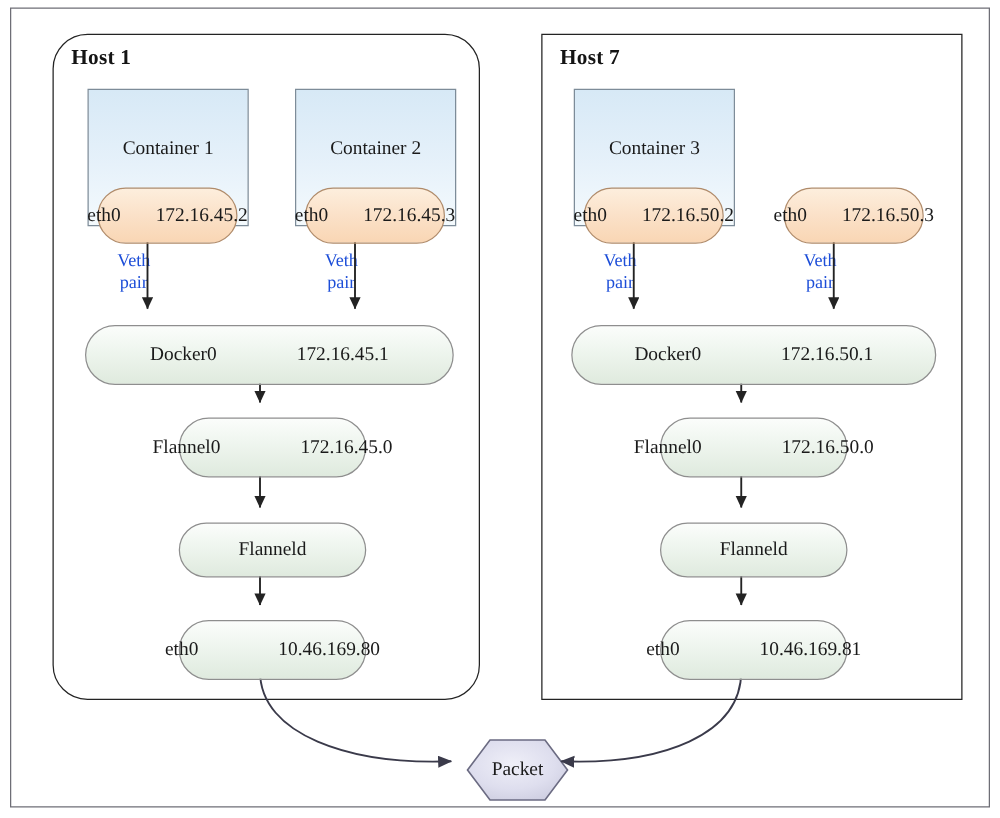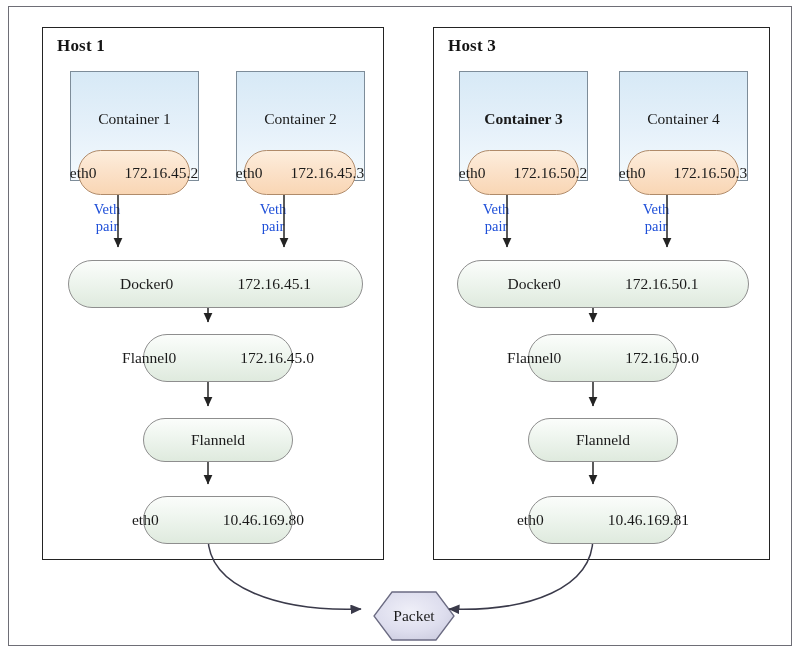--- a/index.html
+++ b/index.html
@@ -38,21 +38,21 @@
     pointer-events: none;
   }
 
   
   .host-box {
     position: absolute;
     border: 1.5px solid #232323;
     box-sizing: border-box;
     background: #ffffff;
   }
-  #host-1 { left: 33px;  top: 20px; width: 342px; height: 533px; }
+  #host-1 { left: 33px;  top: 20px; width: 342px; height: 533px; border-radius: 28px; }
   #host-2 { left: 424px; top: 20px; width: 337px; height: 533px; }
 
   .host-title {
     position: absolute;
     left: 14px;
     top: 8px;
     font-weight: bold;
     font-size: 17px;
     letter-spacing: .2px;
     color: #141414;
@@ -185,37 +185,34 @@
       <span class="l1">Flanneld</span>
     </div>
 
     <div class="pill pill-net" style="left:100px; top:468px; width:150px; height:48px;">
       <span class="l1">eth0</span>
       <span class="l2">10.46.169.80</span>
     </div>
   </div>
 
   <div class="host-box" id="host-2">
-    <div class="host-title">Host 3</div>
-
-    <div class="container-box" style="left:25px; top:43px; width:129px; height:110px;font-weight:bold;">
+    <div class="host-title">Host 7</div>
+
+    <div class="container-box" style="left:25px; top:43px; width:129px; height:110px;">
       <div class="container-label">Container 3</div>
     </div>
     <div class="pill pill-eth" style="left:33px; top:122px; width:112px; height:45px;">
       <span class="l1">eth0</span>
       <span class="l2">172.16.50.2</span>
     </div>
     <div class="veth-label" style="left:34px; top:173px;">
       <span>Veth</span><br>
       <span>pair</span>
     </div>
 
-    <div class="container-box" style="left:185px; top:43px; width:129px; height:110px;">
-      <div class="container-label">Container 4</div>
-    </div>
     <div class="pill pill-eth" style="left:193px; top:122px; width:112px; height:45px;">
       <span class="l1">eth0</span>
       <span class="l2">172.16.50.3</span>
     </div>
     <div class="veth-label" style="left:194px; top:173px;">
       <span>Veth</span><br>
       <span>pair</span>
     </div>
 
     <div class="pill pill-net" style="left:23px; top:232px; width:292px; height:48px;">

